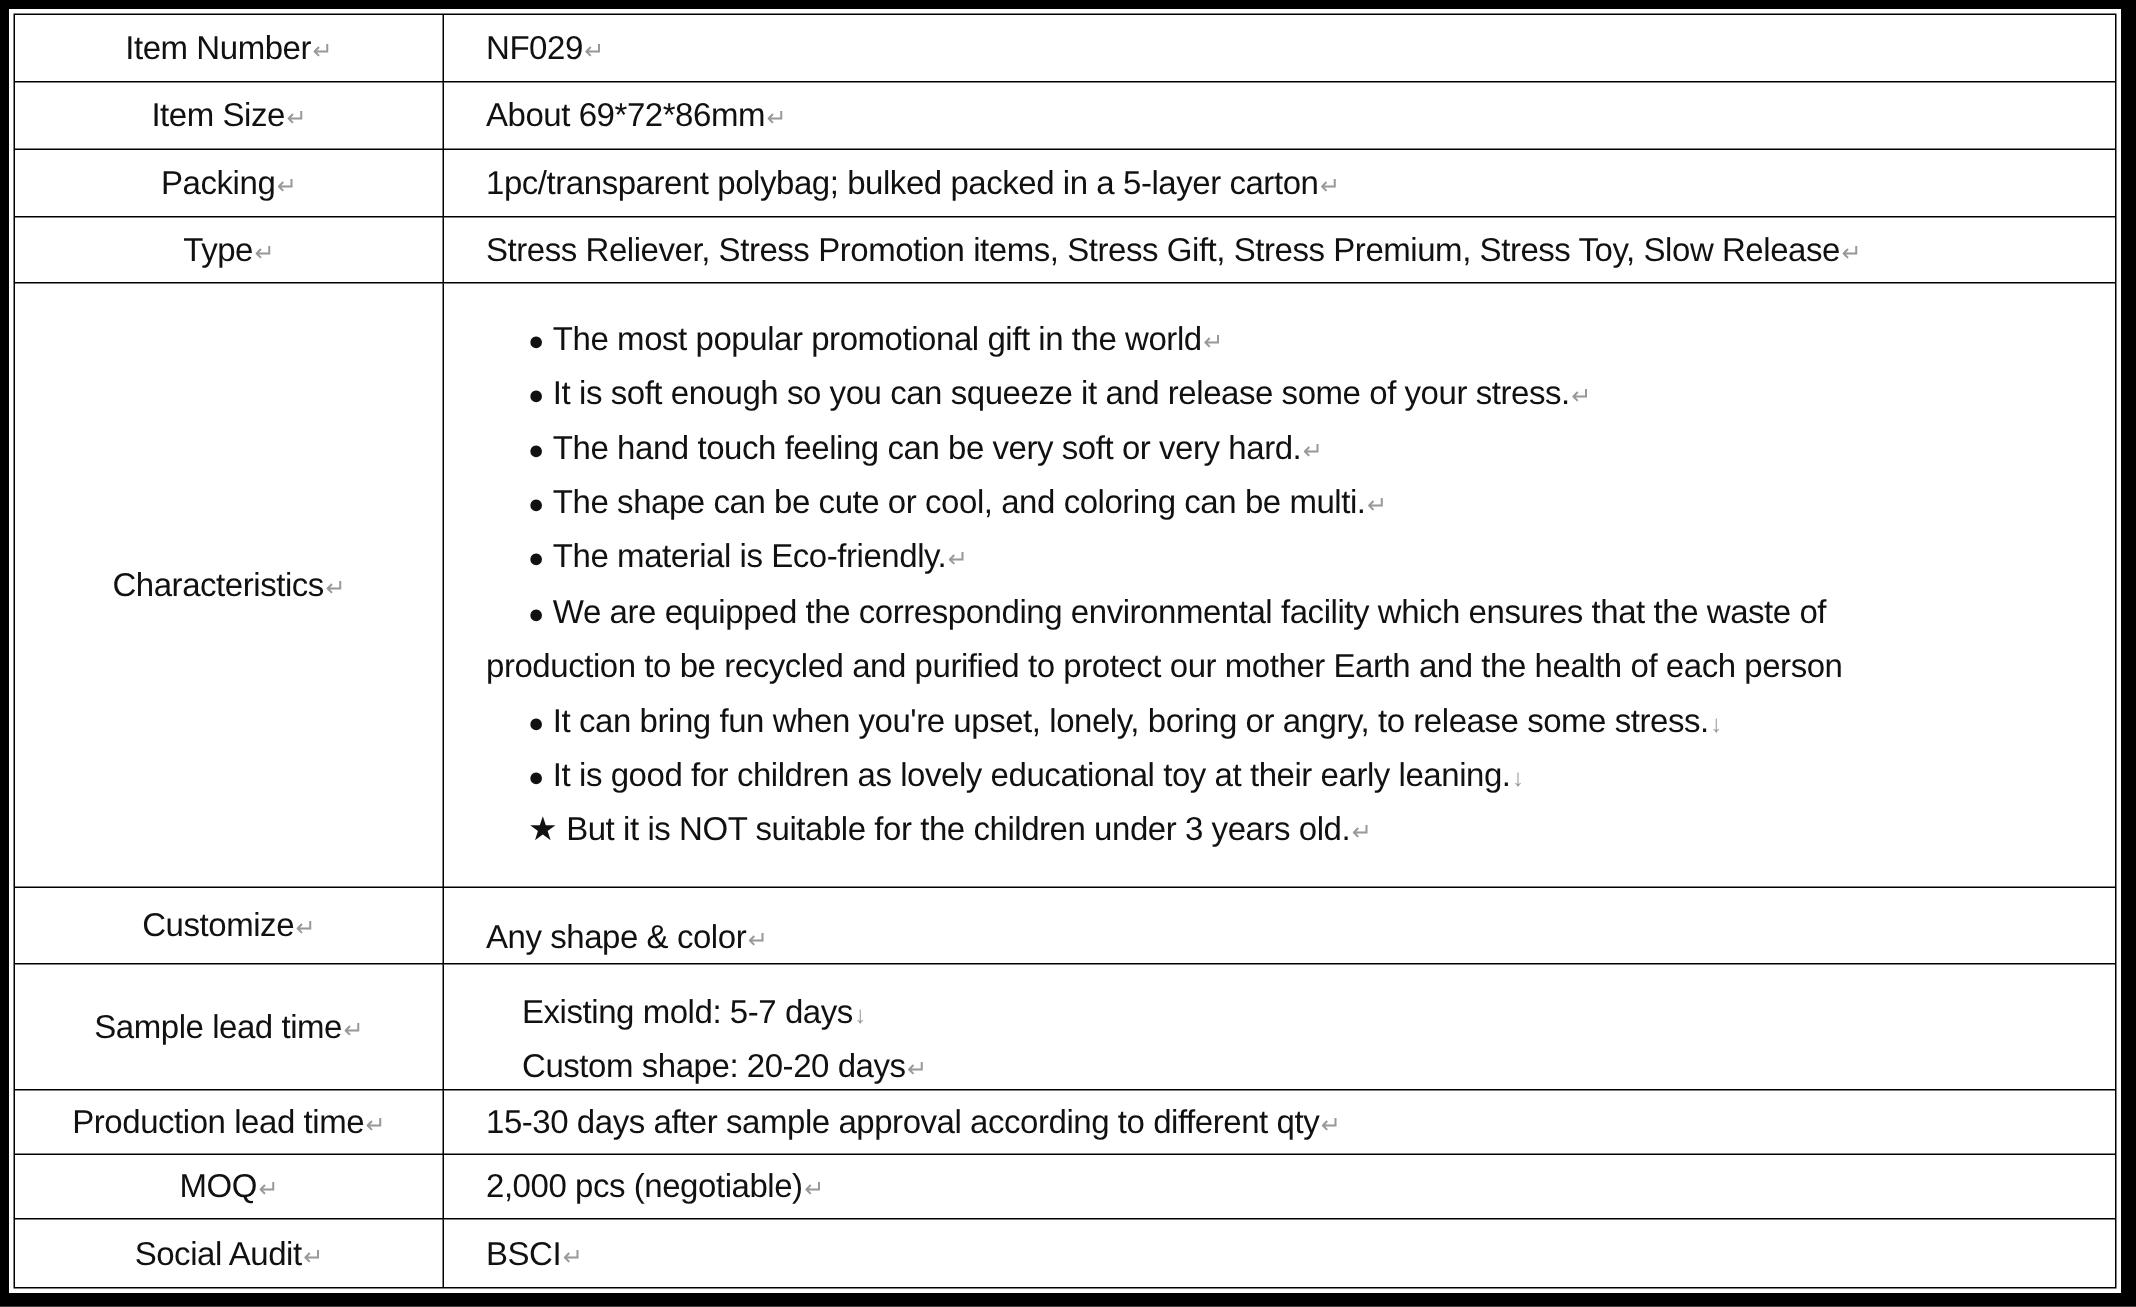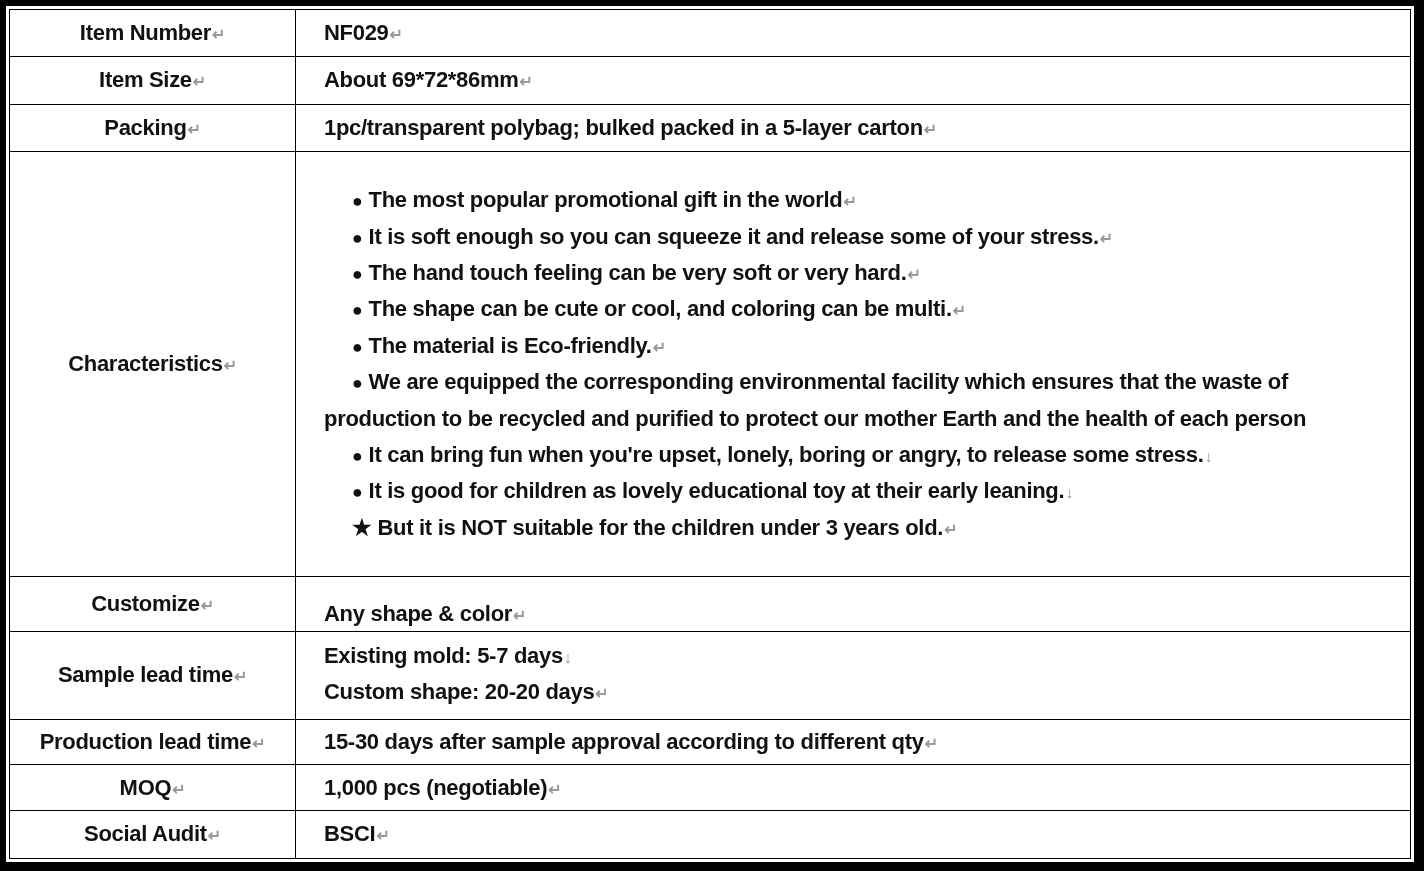--- a/index.html
+++ b/index.html
@@ -29,21 +29,20 @@
     top: 3px;
     right: 3px;
     bottom: 3px;
     border: 1px solid #000;
   }
   table {
     border-collapse: collapse;
     width: 100%;
     height: 100%;
     table-layout: fixed;
-    font-weight: bold;
   }
   td {
     border: 1px solid #000;
     padding: 0;
     font-size: 22px;
     letter-spacing: -0.3px;
     vertical-align: middle;
     white-space: nowrap;
   }
   tr:first-child td { border-top: none; }
@@ -73,40 +72,44 @@
   .chars .line.wrap { padding-left: 0; }
   .bullet {
     display: inline-block;
     font-size: 18px;
     margin-right: 6px;
   }
   .star {
     display: inline-block;
     margin-right: 6px;
   }
-  .lt .line { height: 36px; line-height: 33px; }
+  .lt .line { height: 36px; line-height: 52px; margin-left: 24px; }
 </style>
 </head>
 <body>
 
 <div class="frame">
   <div class="inner">
     <table>
       <tbody>
           <tr style="height:40px">
         <td class="label"><span>Item Number</span><span class="mark">↵</span></td>
         <td class="value"><span>NF029</span><span class="mark">↵</span></td>
       </tr>
       <tr style="height:41px">
         <td class="label"><span>Item Size</span><span class="mark">↵</span></td>
         <td class="value"><span>About 69*72*86mm</span><span class="mark">↵</span></td>
       </tr>
       <tr style="height:41px">
         <td class="label"><span>Packing</span><span class="mark">↵</span></td>
         <td class="value"><span>1pc/transparent polybag; bulked packed in a 5-layer carton</span><span class="mark">↵</span></td>
+      </tr>
+      <tr style="height:40px">
+        <td class="label"><span>Type</span><span class="mark">↵</span></td>
+        <td class="value"><span>Stress Reliever, Stress Promotion items, Stress Gift, Stress Premium, Stress Toy, Slow Release</span><span class="mark">↵</span></td>
       </tr>
       <tr style="height:364px">
         <td class="label"><span>Characteristics</span><span class="mark">↵</span></td>
         <td class="value chars">
           <div class="line"><span class="bullet">●</span><span>The most popular promotional gift in the world</span><span class="mark">↵</span></div>
           <div class="line"><span class="bullet">●</span><span>It is soft enough so you can squeeze it and release some of your stress.</span><span class="mark">↵</span></div>
           <div class="line"><span class="bullet">●</span><span>The hand touch feeling can be very soft or very hard.</span><span class="mark">↵</span></div>
           <div class="line"><span class="bullet">●</span><span>The shape can be cute or cool, and coloring can be multi.</span><span class="mark">↵</span></div>
           <div class="line"><span class="bullet">●</span><span>The material is Eco-friendly.</span><span class="mark">↵</span></div>
           <div class="line"><span class="bullet">●</span><span>We are equipped the corresponding environmental facility which ensures that the waste of</span></div>
@@ -126,21 +129,21 @@
           <div class="line"><span>Existing mold: 5-7 days</span><span class="mark">↓</span></div>
           <div class="line"><span>Custom shape: 20-20 days</span><span class="mark">↵</span></div>
         </td>
       </tr>
       <tr style="height:39px">
         <td class="label"><span>Production lead time</span><span class="mark">↵</span></td>
         <td class="value"><span>15-30 days after sample approval according to different qty</span><span class="mark">↵</span></td>
       </tr>
       <tr style="height:39px">
         <td class="label"><span>MOQ</span><span class="mark">↵</span></td>
-        <td class="value"><span>1,000 pcs (negotiable)</span><span class="mark">↵</span></td>
+        <td class="value"><span>2,000 pcs (negotiable)</span><span class="mark">↵</span></td>
       </tr>
       <tr style="height:41px">
         <td class="label"><span>Social Audit</span><span class="mark">↵</span></td>
         <td class="value"><span>BSCI</span><span class="mark">↵</span></td>
       </tr>
     </tbody>
       </table>
   </div>
 </div>
 

